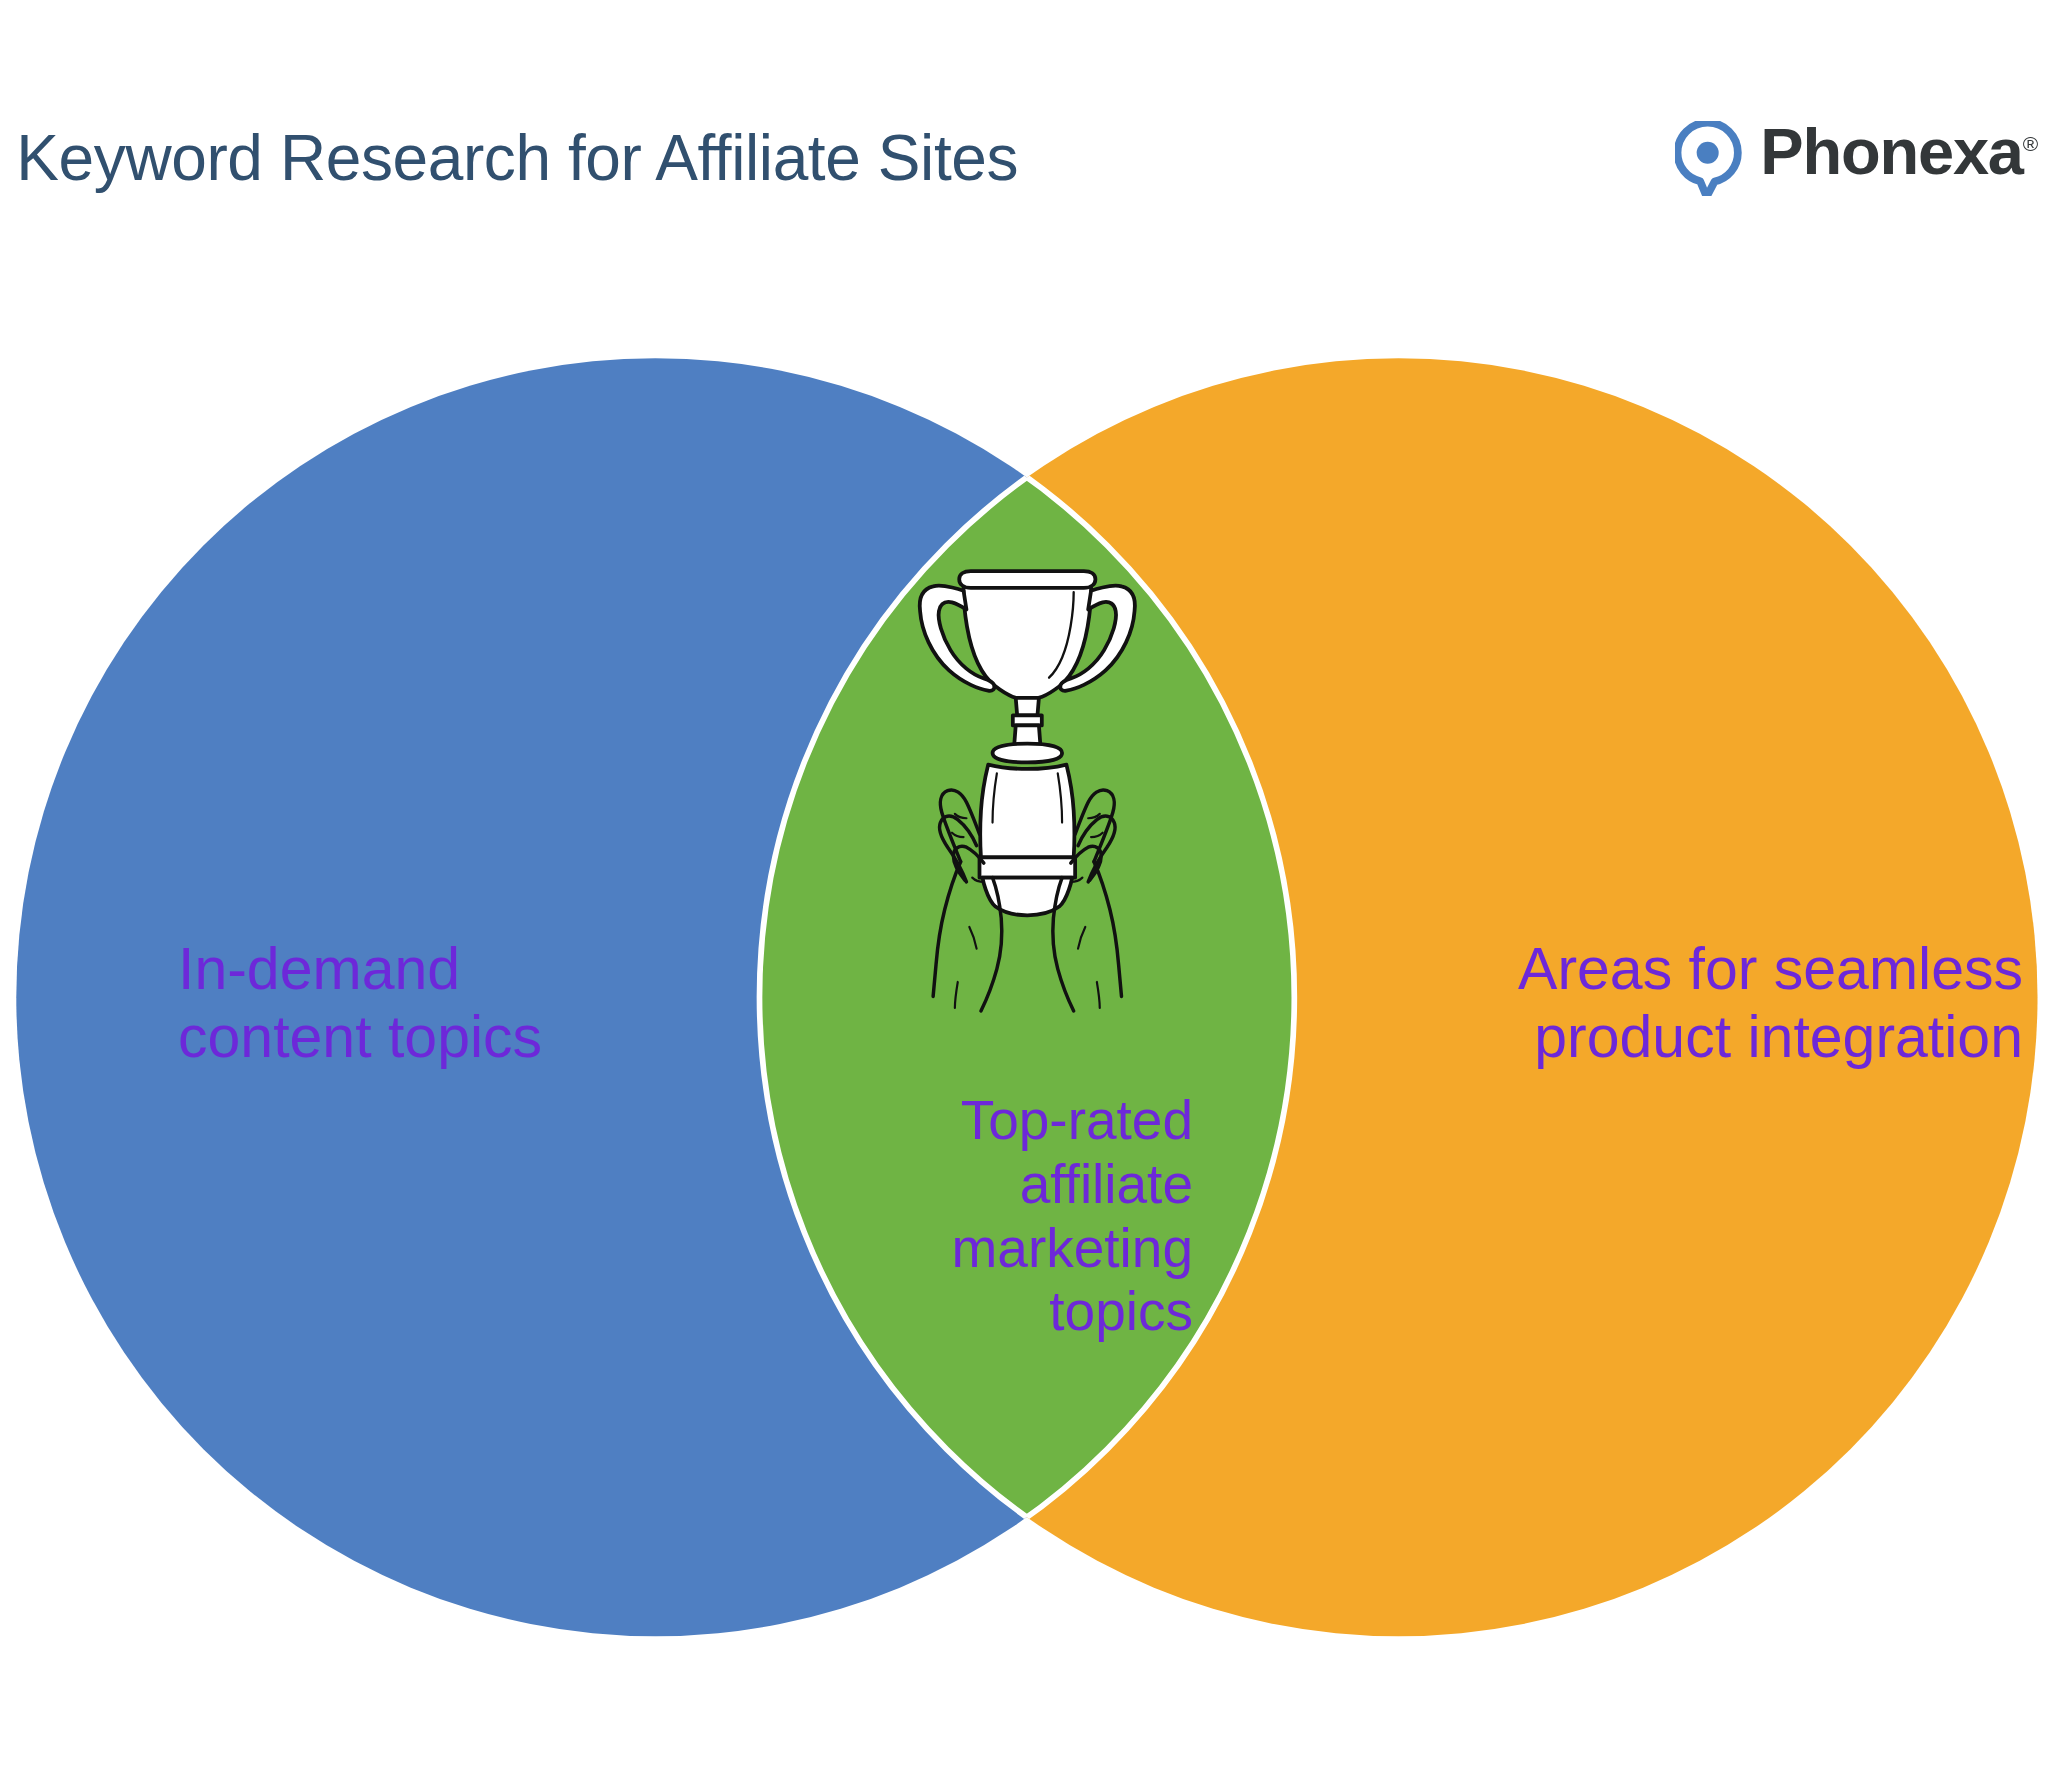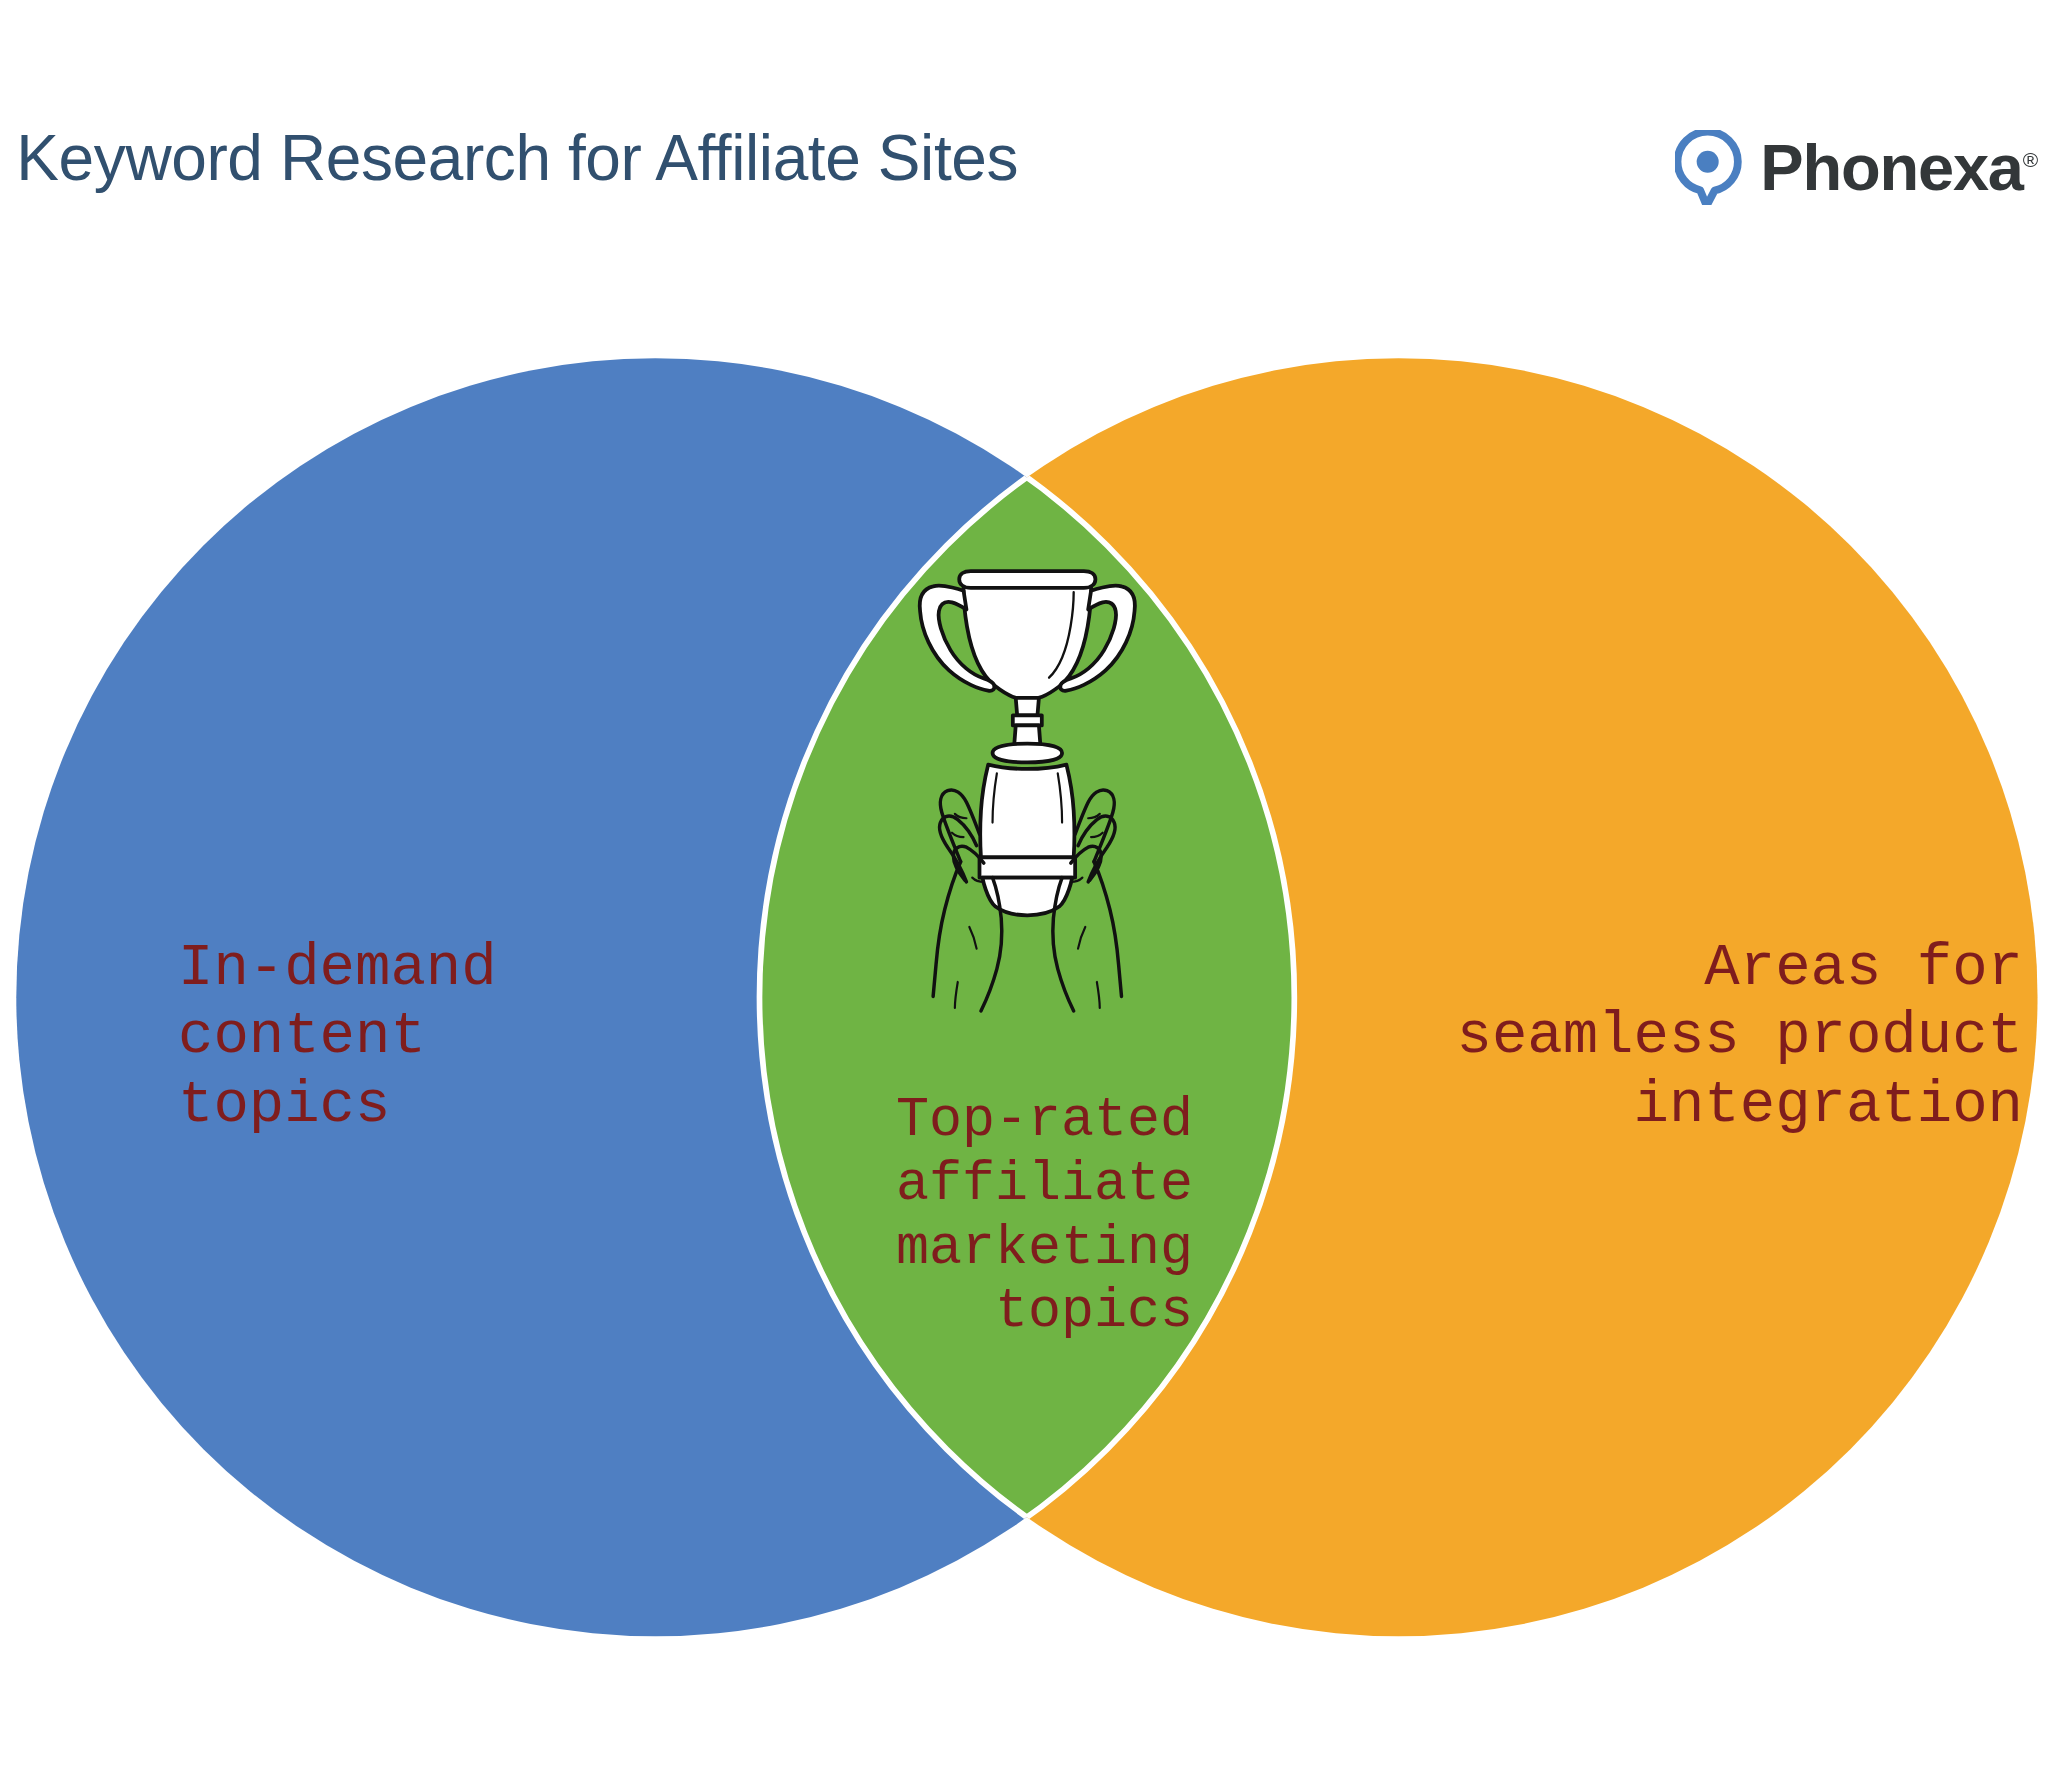--- a/index.html
+++ b/index.html
@@ -35,23 +35,23 @@
     font-size: 64px;
     font-weight: 400;
     letter-spacing: -0.4px;
     color: #31506f;
     white-space: nowrap;
   }
 
   #brand-logo {
     position: absolute;
     right: 14.7px;
-    top: 130px;
+    top: 121px;
     display: flex;
-    align-items: center;
+    align-items: flex-start;
     gap: 18px;
     height: 75px;
   }
 
   #brand-mark { width: 67px; height: 75px; display: block; flex: 0 0 auto; }
 
   #brand-wordmark {
     font-size: 65px;
     font-weight: 700;
     letter-spacing: -1.2px;
@@ -76,24 +76,23 @@
     top: 0;
     width: 2053px;
     height: 1787px;
   }
 
   #venn svg { display: block; width: 2053px; height: 1787px; }
 
   
   .region-label {
     position: absolute;
-    color: #7f1d1d;
+    color: #6d28d9;
     font-weight: 400;
     line-height: 1.16;
-    font-family: Liberation Mono, monospace;
   }
 
   #label-left {
     left: 178px;
     top: 935px;
     width: 423px;
     font-size: 59px;
     text-align: left;
   }
 

